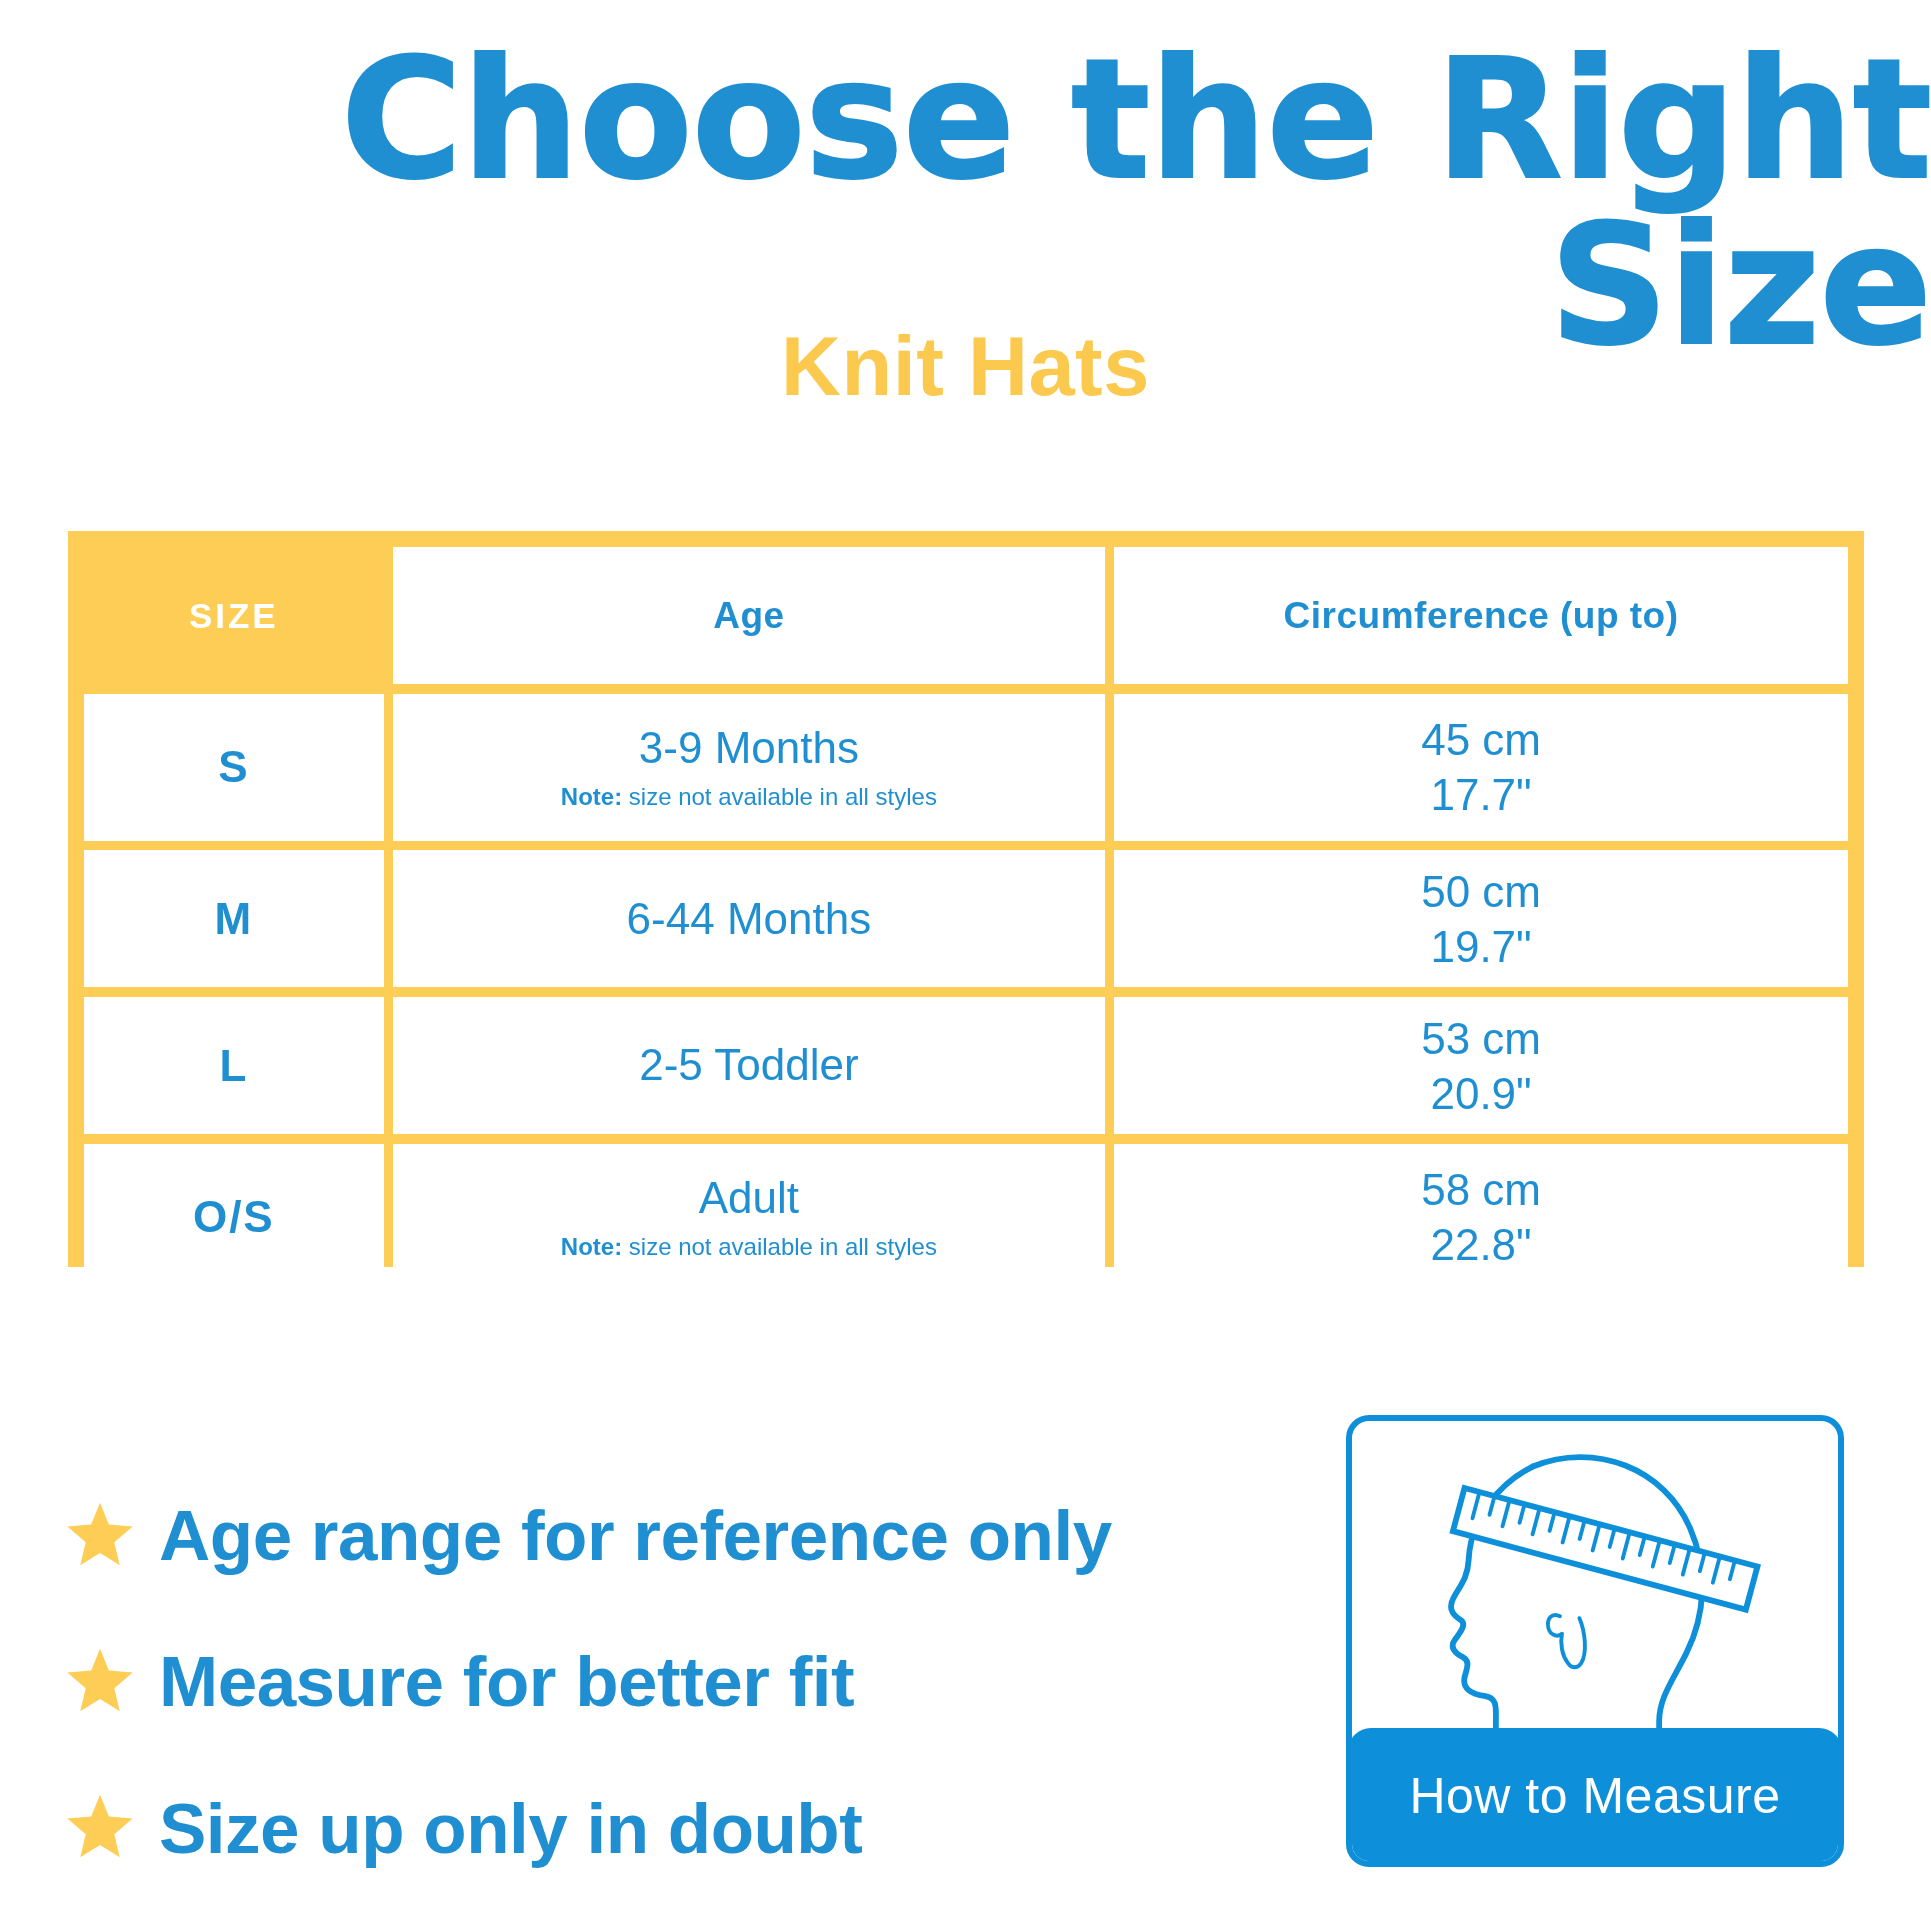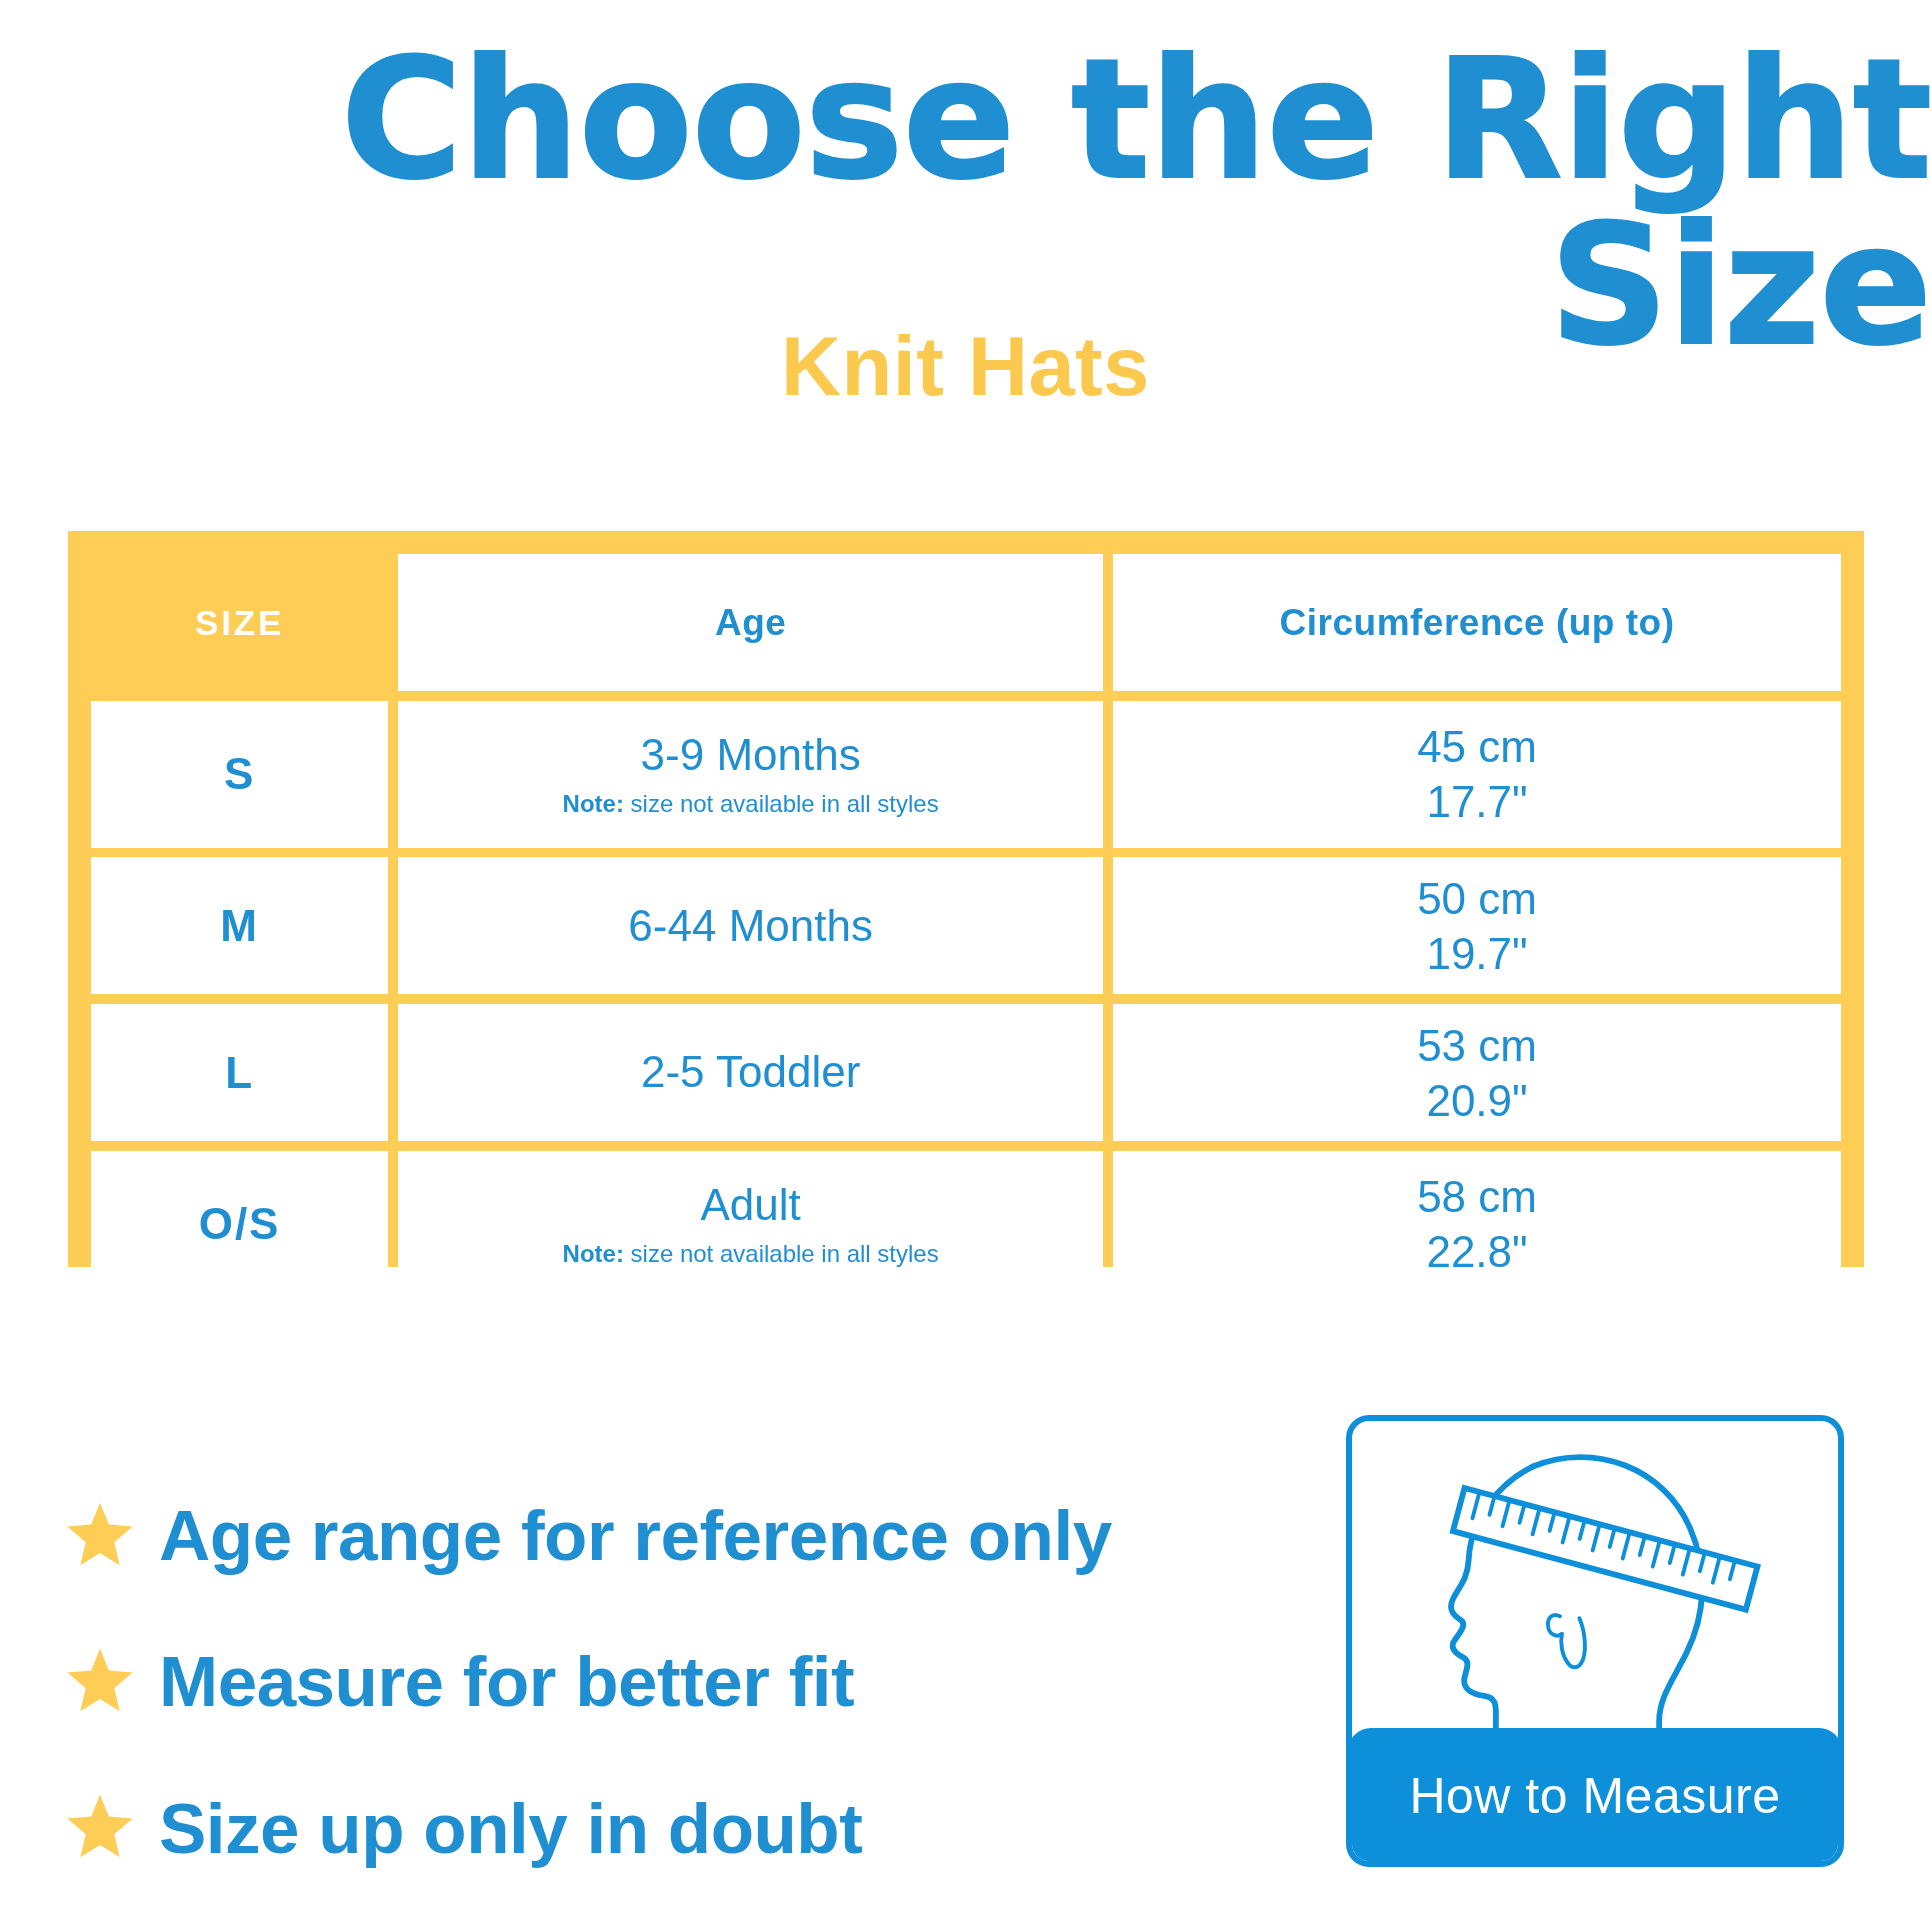--- a/index.html
+++ b/index.html
@@ -45,21 +45,21 @@
     letter-spacing:0.5px;
     margin-top:47px;
   }
 
   
   .size-table {
     position:absolute;
     left:68px; top:531px;
     width:1796px; height:736px;
     background:#fecd55;
-    padding:23px;
+    padding:16px;
   }
 
   .t-row { display:flex; width:100%; }
   .t-row + .t-row { margin-top:9.7px; }
 
   .t-cell {
     background:#ffffff;
     display:flex;
     flex-direction:column;
     align-items:center;

